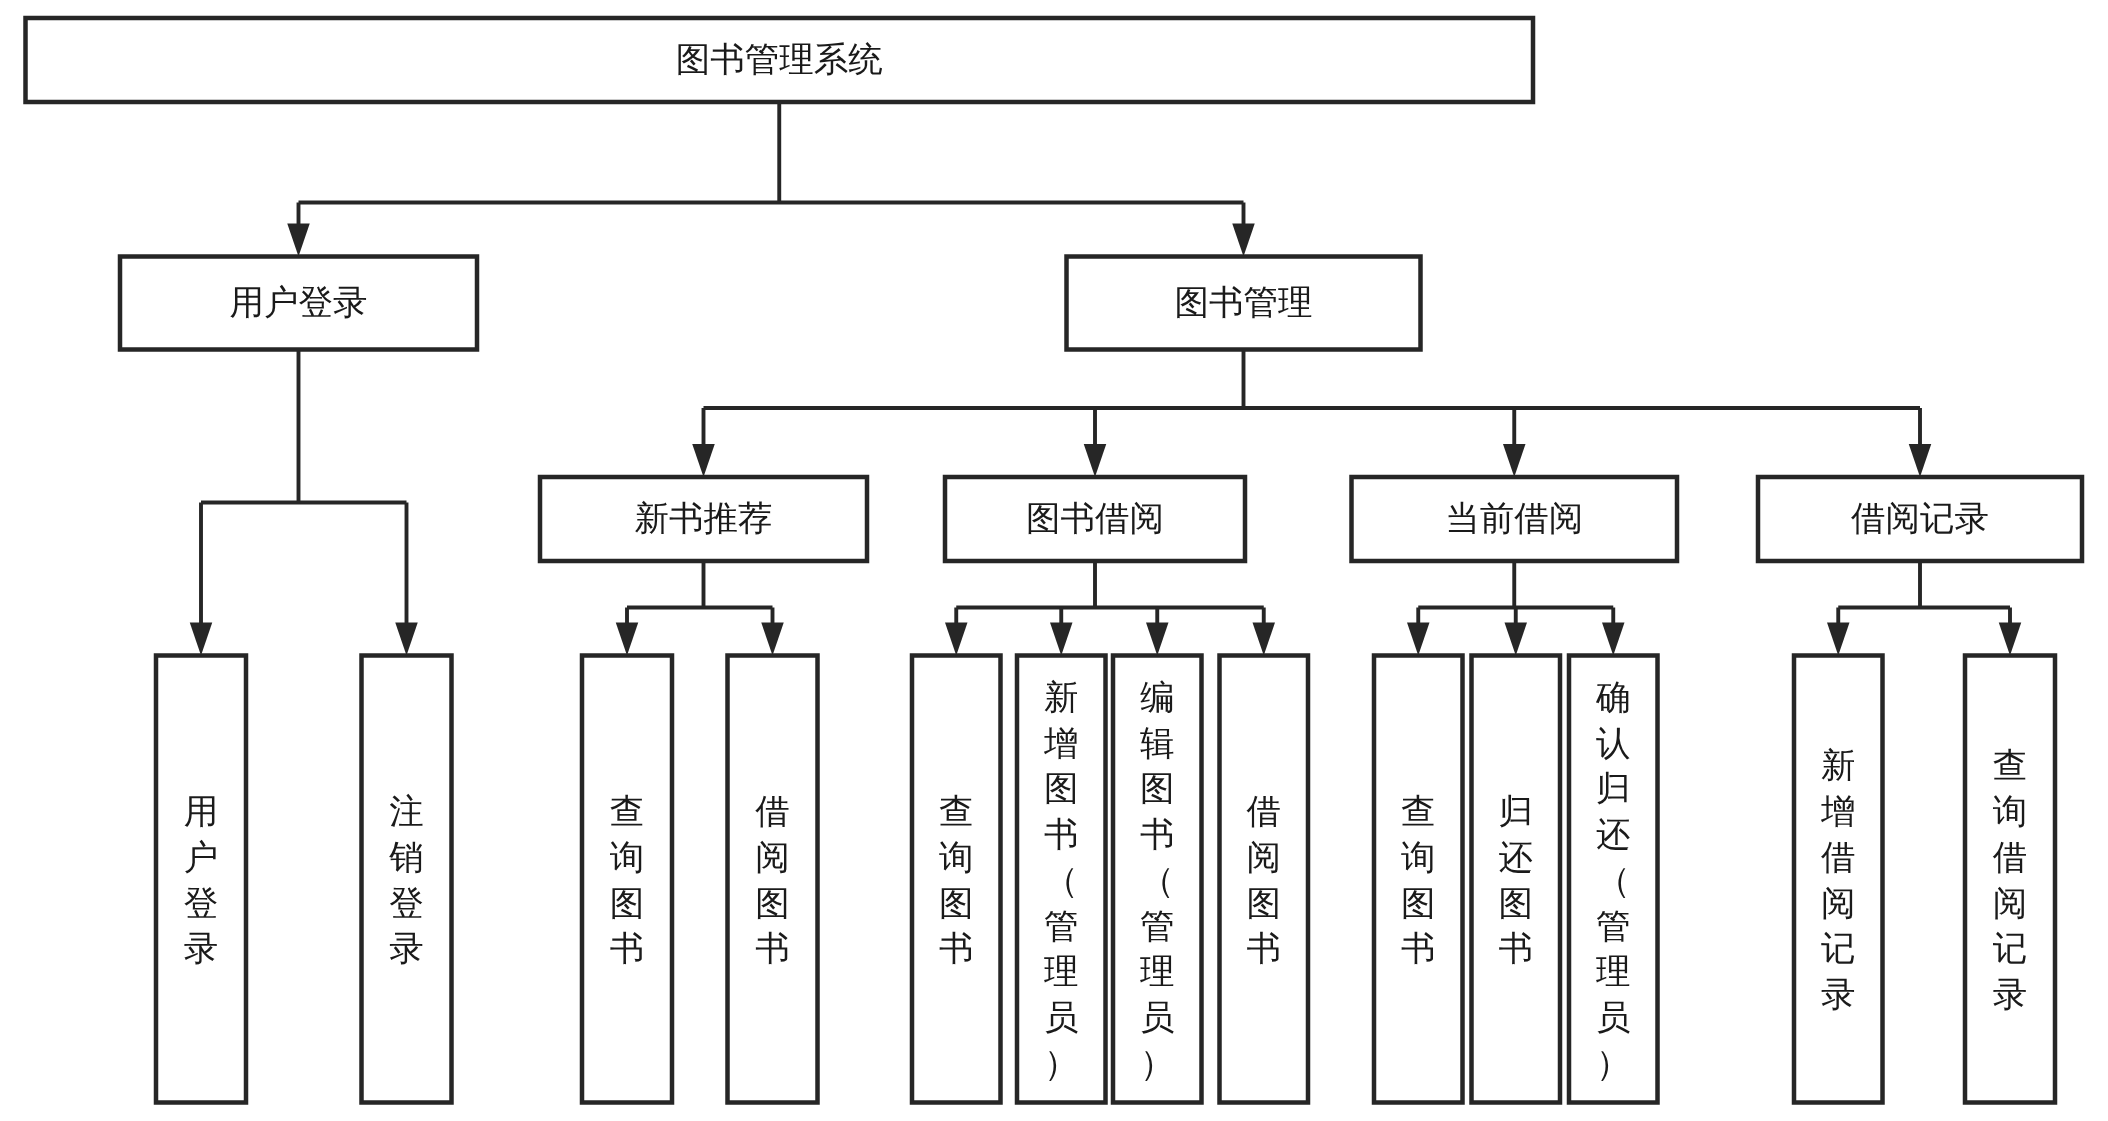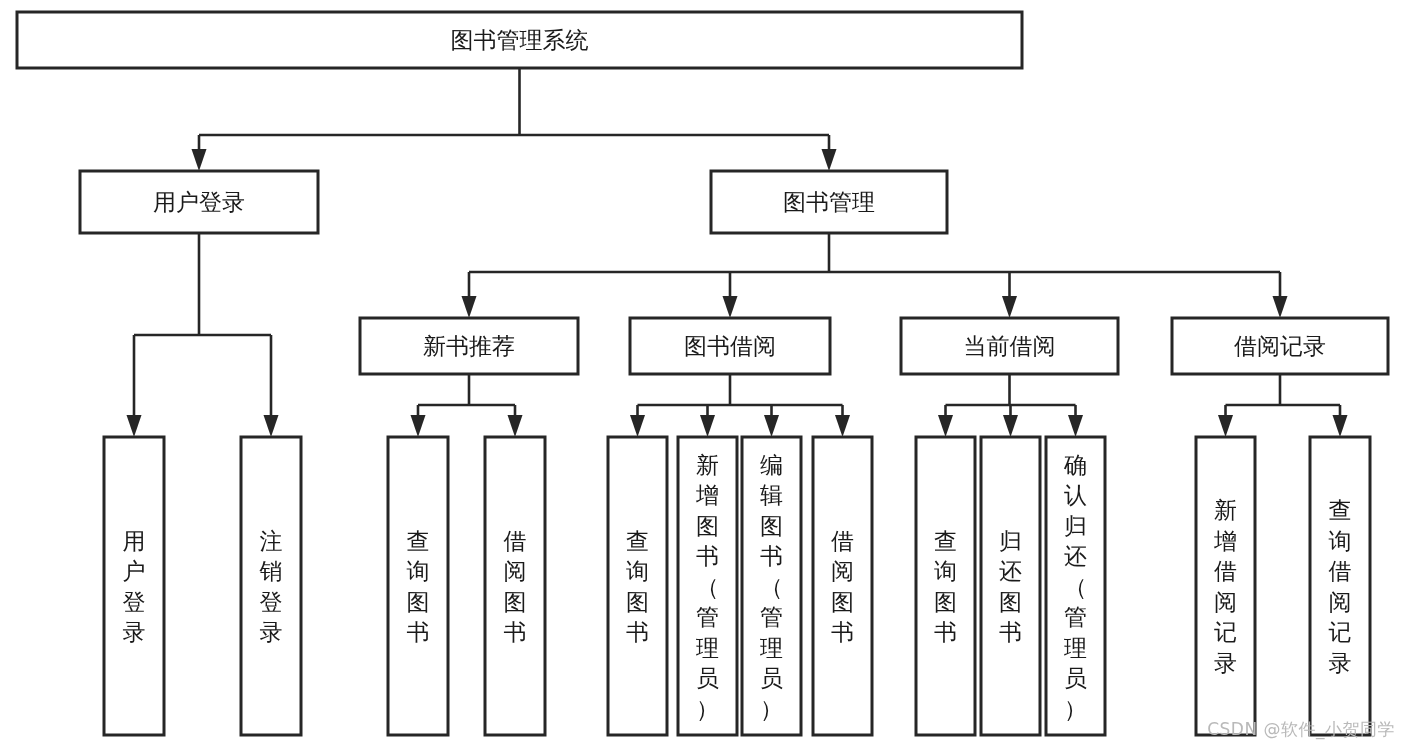--- a/index.html
+++ b/index.html
@@ -201,15 +201,14 @@
           <rect x="1196" y="437" width="59" height="298" class="node-rect"></rect>
           <text x="1225.5" y="518.29" class="node-label-v"><tspan x="1225.5" dy="0">新</tspan><tspan x="1225.5" dy="30.5">增</tspan><tspan x="1225.5" dy="30.5">借</tspan><tspan x="1225.5" dy="30.5">阅</tspan><tspan x="1225.5" dy="30.5">记</tspan><tspan x="1225.5" dy="30.5">录</tspan></text>
         </g>
         <g>
           <rect x="1310" y="437" width="60" height="298" class="node-rect"></rect>
           <text x="1340" y="518.29" class="node-label-v"><tspan x="1340" dy="0">查</tspan><tspan x="1340" dy="30.5">询</tspan><tspan x="1340" dy="30.5">借</tspan><tspan x="1340" dy="30.5">阅</tspan><tspan x="1340" dy="30.5">记</tspan><tspan x="1340" dy="30.5">录</tspan></text>
         </g>
       </g>
   </svg>
 
-  <div class="watermark">CSDN @软件_小贺同学</div>
 
 </div>
 
 </body></html>

